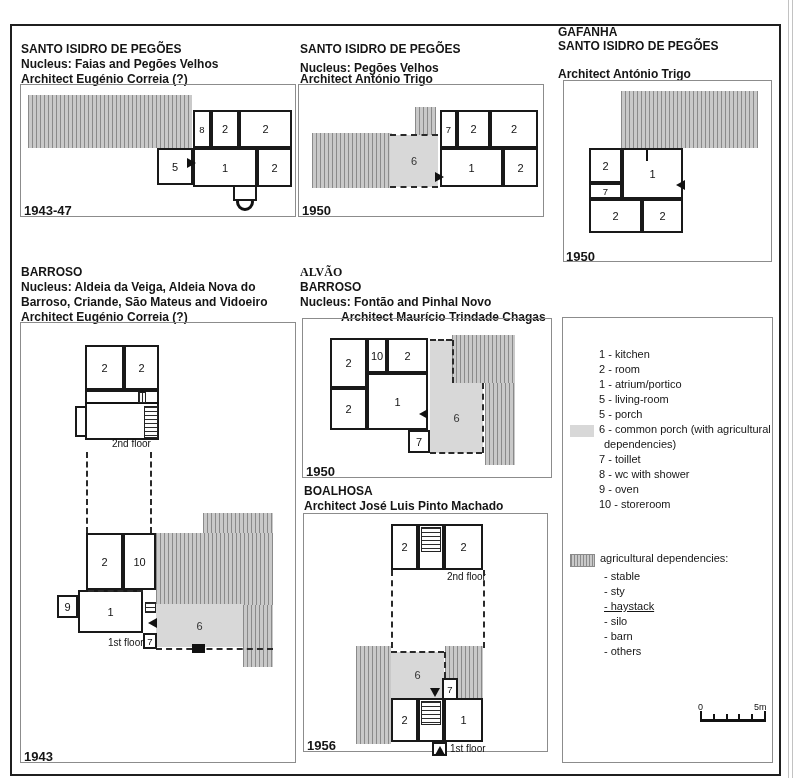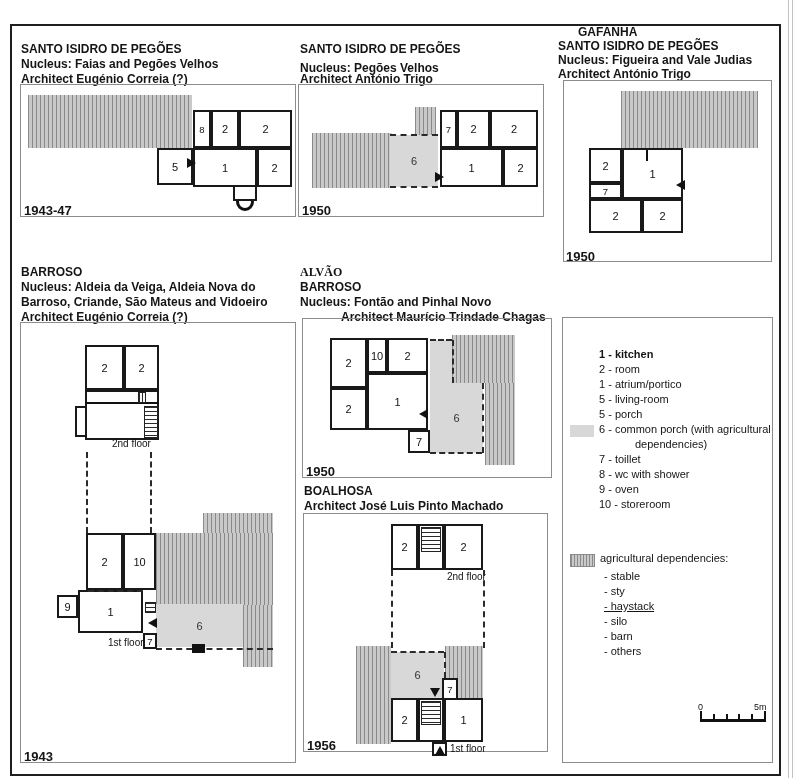--- a/index.html
+++ b/index.html
@@ -66,23 +66,22 @@
     <div class="abs gray" style="left: 390px; top: 135px; width: 48px; height: 52px;">6</div>
     <div class="abs dashh" style="left: 390px; top: 134px; width: 48px; height: 0px;"></div>
     <div class="abs dashh" style="left: 390px; top: 186px; width: 48px; height: 0px;"></div>
     <div class="abs room sm" style="left: 440px; top: 110px; width: 17px; height: 38px;">7</div>
     <div class="abs room" style="left: 457px; top: 110px; width: 33px; height: 38px;">2</div>
     <div class="abs room" style="left: 490px; top: 110px; width: 48px; height: 38px;">2</div>
     <div class="abs room" style="left: 440px; top: 148px; width: 63px; height: 39px;">1</div>
     <div class="abs room" style="left: 503px; top: 148px; width: 35px; height: 39px;">2</div>
     <div class="abs arrow arrow-right" style="left: 435px; top: 172px;"></div>
     <div class="abs date" style="left: 302px; top: 203px;">1950</div>
-    <div class="abs hdr" style="left: 558px; top: 26px; margin-left: 20px;">GAFANHA</div>
+    <div class="abs hdr" style="left: 558px; top: 26px;">GAFANHA</div>
     <div class="abs hdr" style="left: 558px; top: 40px;">SANTO ISIDRO DE PEGÕES</div>
-    <div class="abs hdr" style="left: 558px; top: 54px;">Nucleus: Figueira and Vale Judias</div>
     <div class="abs hdr" style="left: 558px; top: 68px;">Architect António Trigo</div>
     <div class="abs panel-box" style="left: 563px; top: 80px; width: 209px; height: 182px;"></div>
     <div class="abs hatch" style="left: 621px; top: 91px; width: 137px; height: 57px;"></div>
     <div class="abs room" style="left: 589px; top: 148px; width: 33px; height: 35px;">2</div>
     <div class="abs room" style="left: 622px; top: 148px; width: 61px; height: 51px;">1</div>
     <div class="abs room sm" style="left: 589px; top: 183px; width: 33px; height: 16px;">7</div>
     <div class="abs room" style="left: 589px; top: 199px; width: 53px; height: 34px;">2</div>
     <div class="abs room" style="left: 642px; top: 199px; width: 41px; height: 34px;">2</div>
     <div class="abs solidblk" style="left: 646px; top: 150px; width: 2px; height: 11px;"></div>
     <div class="abs arrow arrow-left" style="left: 676px; top: 180px;"></div>
@@ -158,27 +157,27 @@
     <div class="abs arrow arrow-down" style="left: 430px; top: 688px;"></div>
     <div class="abs room" style="left: 391px; top: 698px; width: 27px; height: 44px;">2</div>
     <div class="abs room" style="left: 418px; top: 698px; width: 26px; height: 44px;"></div>
     <div class="abs stairsH" style="left: 421px; top: 701px; width: 20px; height: 24px;"></div>
     <div class="abs room" style="left: 444px; top: 698px; width: 39px; height: 44px;">1</div>
     <div class="abs room sm" style="left: 432px; top: 742px; width: 15px; height: 14px;"></div>
     <div class="abs arrow arrow-up" style="left: 435px; top: 746px;"></div>
     <div class="abs flabel" style="left: 450px; top: 743px;">1st floor</div>
     <div class="abs date" style="left: 307px; top: 738px;">1956</div>
     <div class="abs panel-box" style="left: 562px; top: 317px; width: 211px; height: 446px;"></div>
-    <div class="abs legend-item" style="left: 599px; top: 348px; font-weight: bold;">1 - kitchen</div>
+    <div class="abs legend-item" style="left: 599px; top: 348px;">1 - kitchen</div>
     <div class="abs legend-item" style="left: 599px; top: 363px;">2 - room</div>
     <div class="abs legend-item" style="left: 599px; top: 378px;">1 - atrium/portico</div>
     <div class="abs legend-item" style="left: 599px; top: 393px;">5 - living-room</div>
     <div class="abs legend-item" style="left: 599px; top: 408px;">5 - porch</div>
     <div class="abs legend-item" style="left: 599px; top: 423px;">6 - common porch (with agricultural</div>
-    <div class="abs legend-item" style="left: 604px; top: 438px; margin-left: 31px;">dependencies)</div>
+    <div class="abs legend-item" style="left: 604px; top: 438px;">dependencies)</div>
     <div class="abs legend-item" style="left: 599px; top: 453px;">7 - toillet</div>
     <div class="abs legend-item" style="left: 599px; top: 468px;">8 - wc with shower</div>
     <div class="abs legend-item" style="left: 599px; top: 483px;">9 - oven</div>
     <div class="abs legend-item" style="left: 599px; top: 498px;">10 - storeroom</div>
     <div class="abs swatch-gray" style="left: 570px; top: 425px; width: 24px; height: 12px;"></div>
     <div class="abs legend-item" style="left: 600px; top: 552px;">agricultural dependencies:</div>
     <div class="abs swatch-hatch" style="left: 570px; top: 554px; width: 25px; height: 13px;"></div>
     <div class="abs legend-item" style="left: 604px; top: 570px;">- stable</div>
     <div class="abs legend-item" style="left: 604px; top: 585px;">- sty</div>
     <div class="abs legend-item" style="left: 604px; top: 600px; text-decoration: underline;">- haystack</div>

